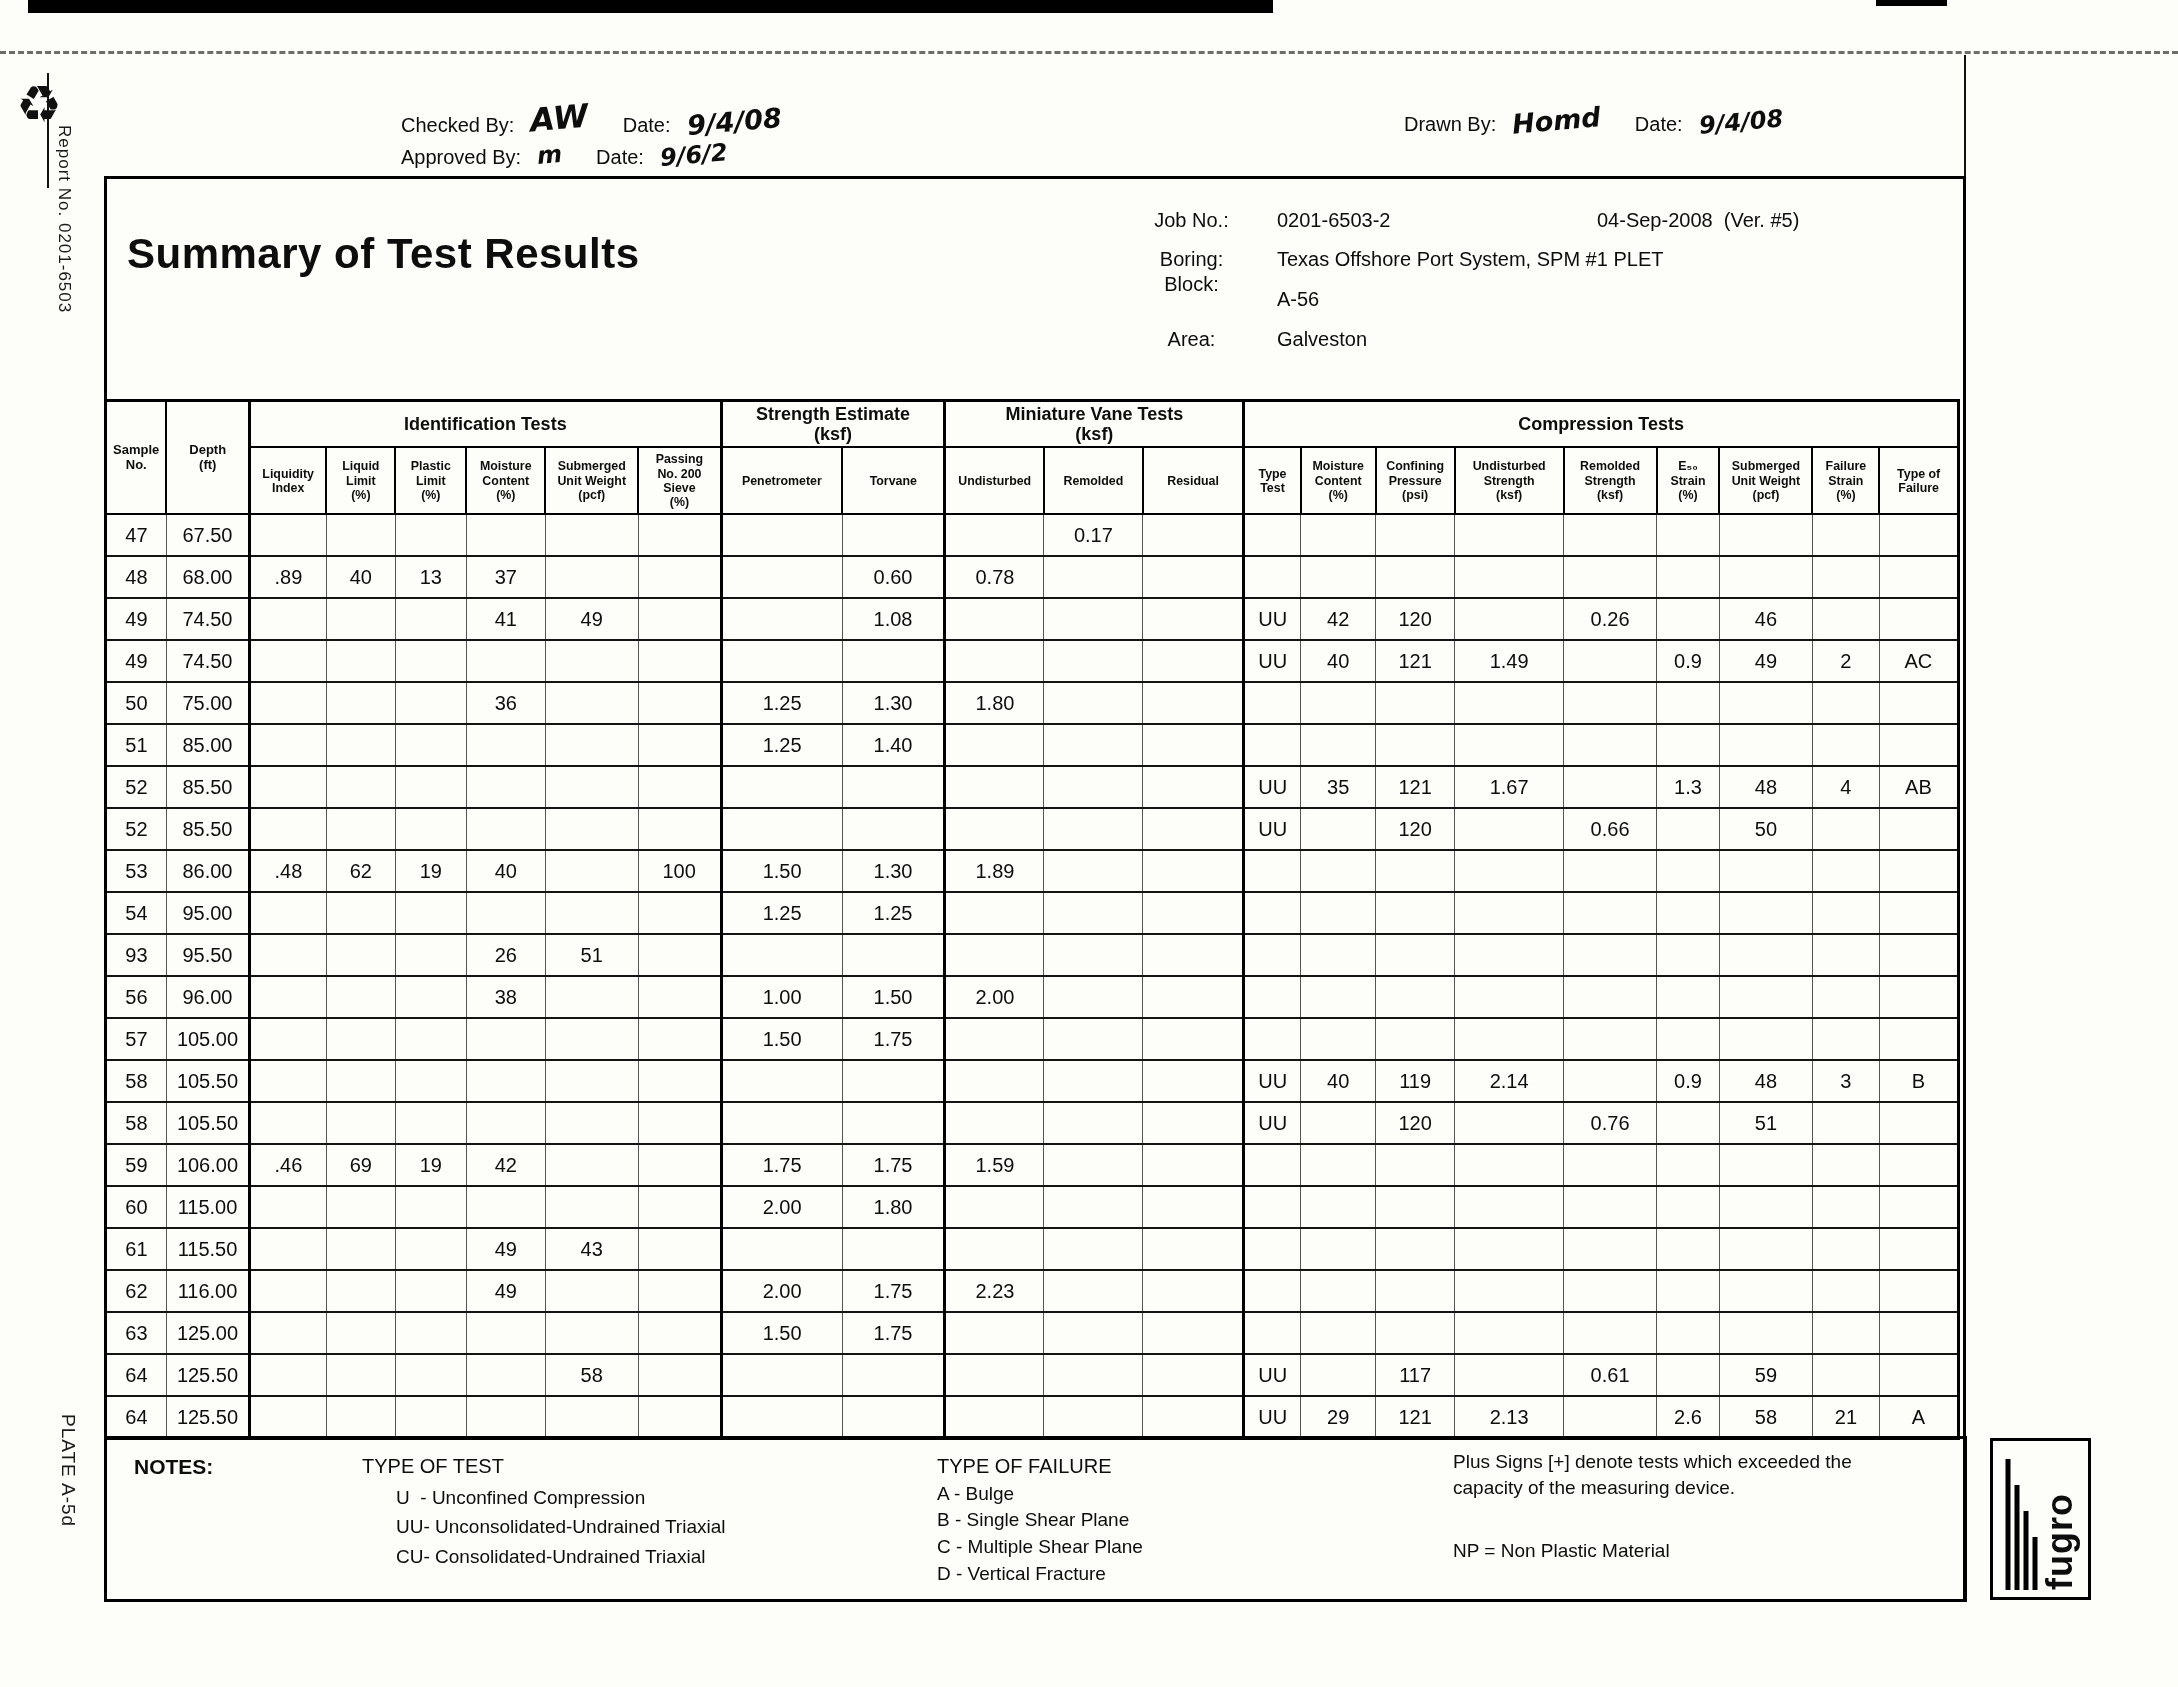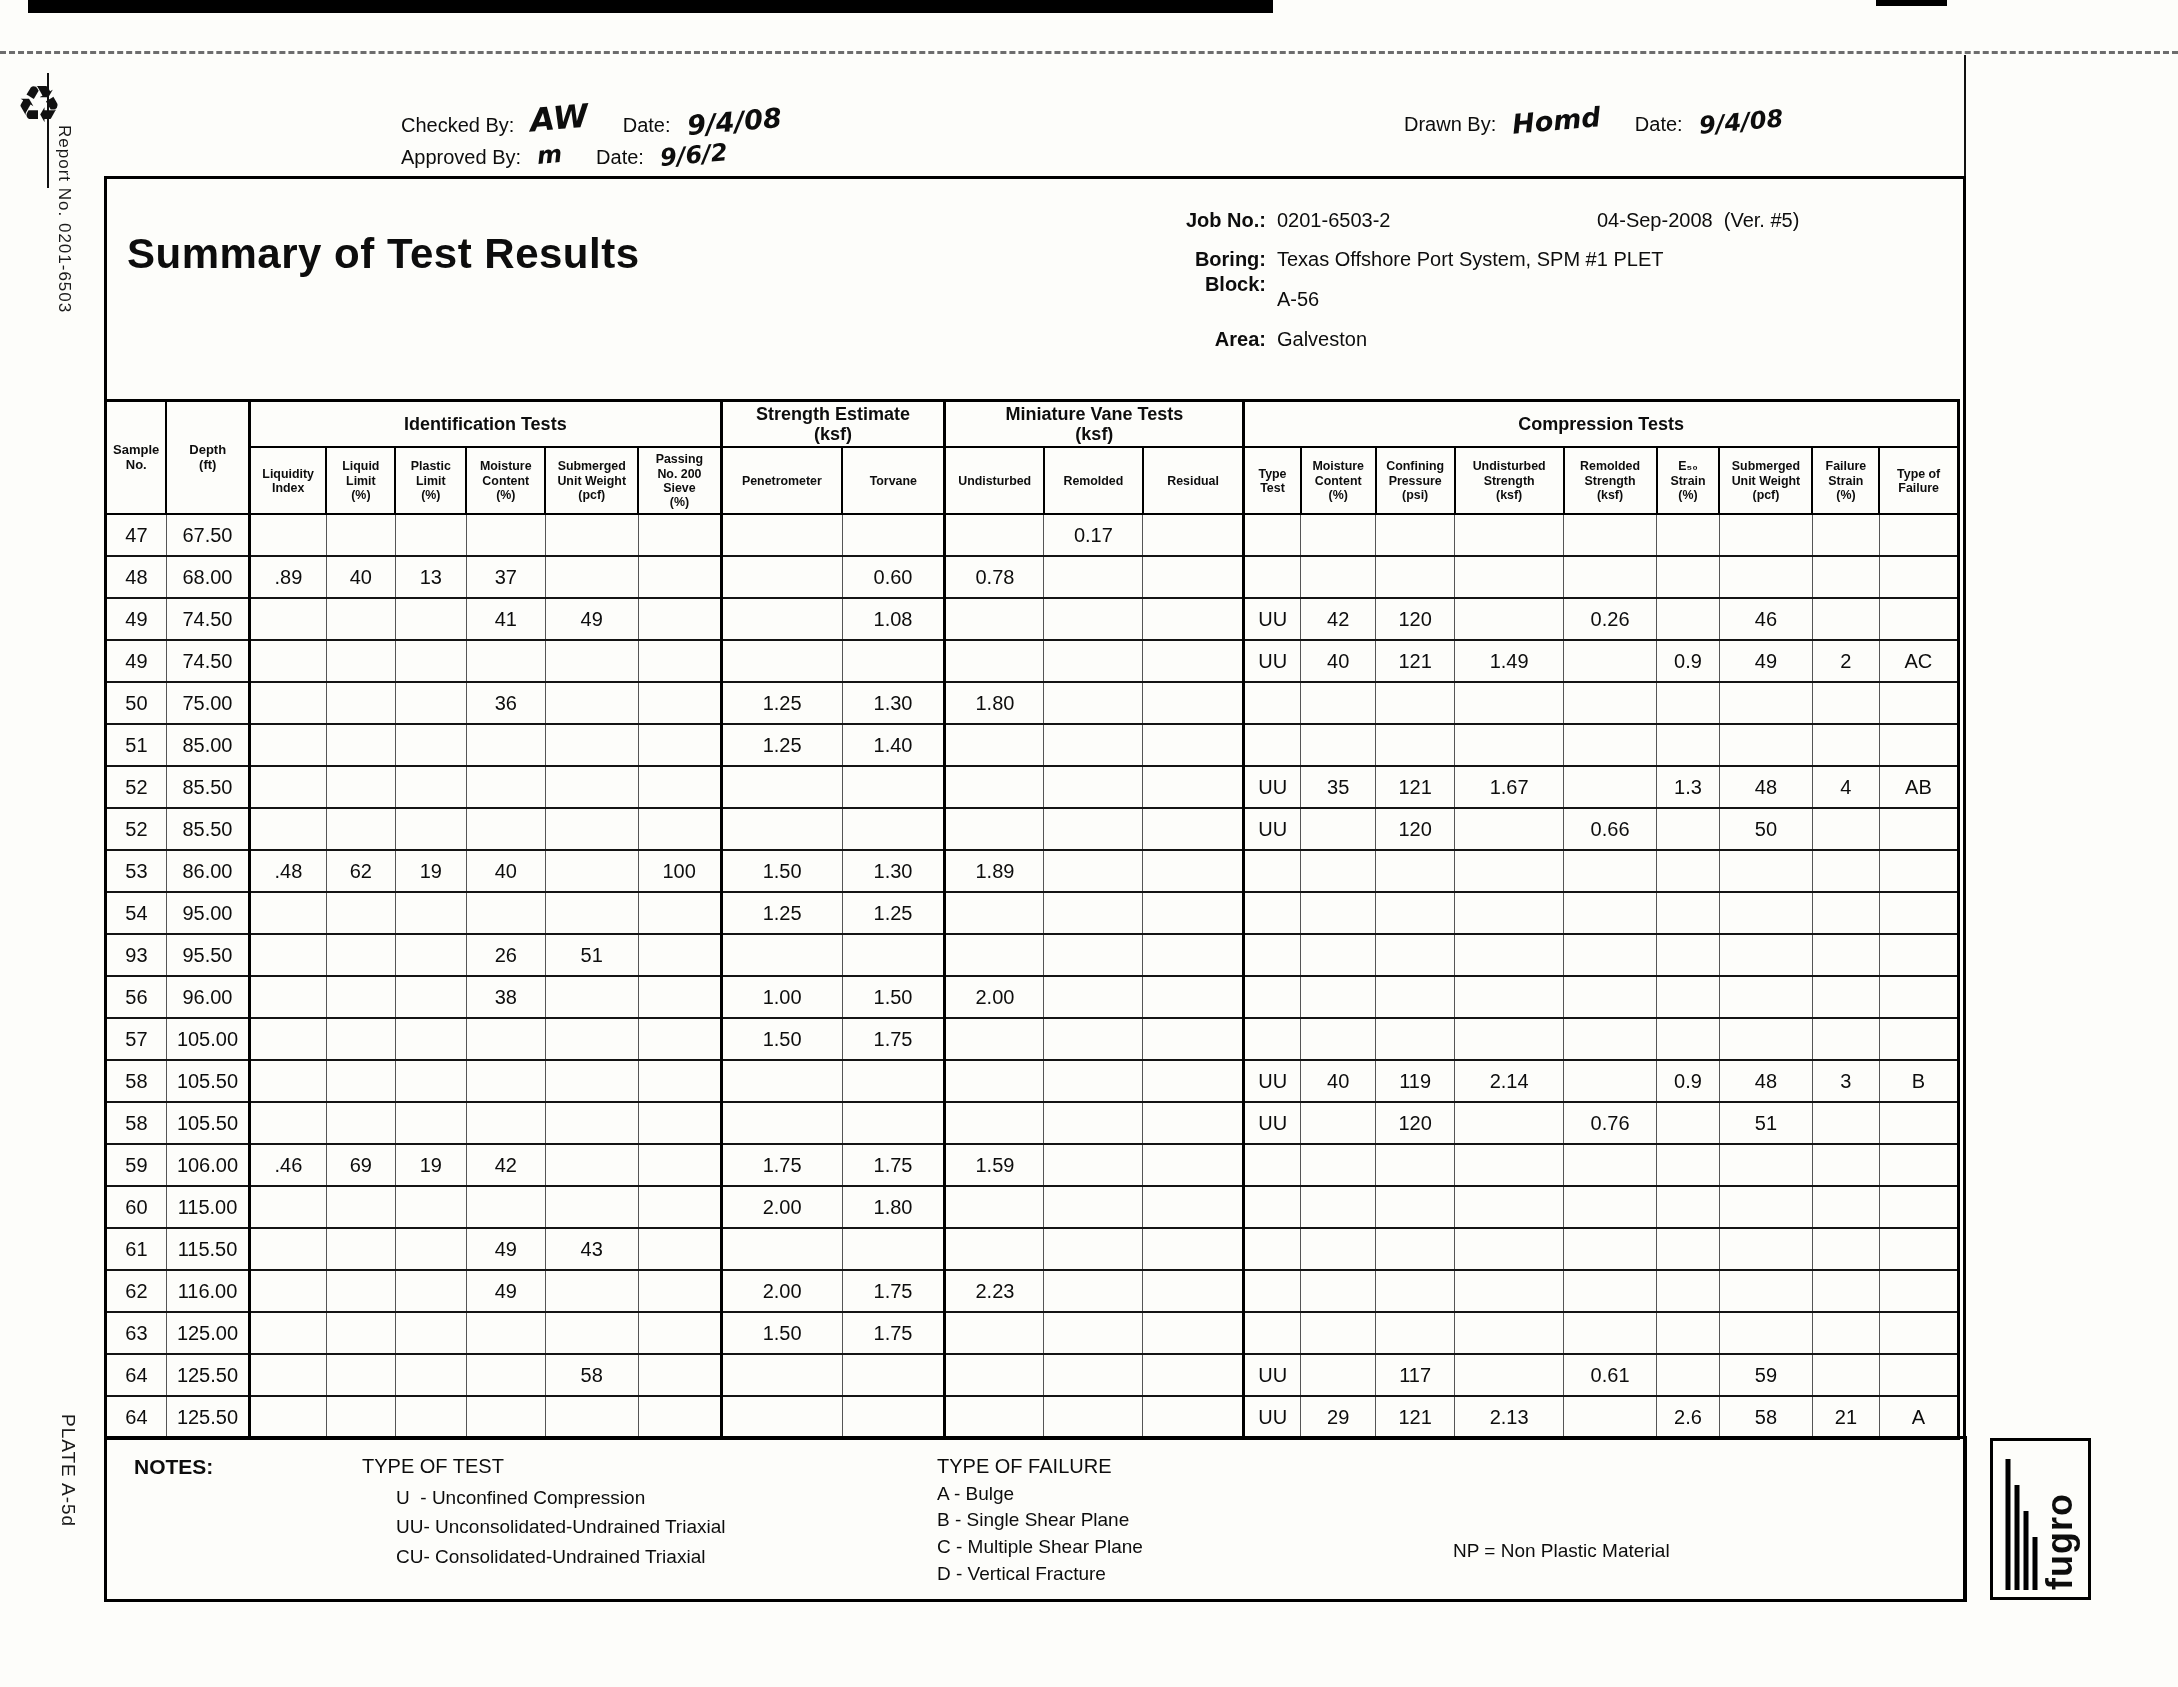--- a/index.html
+++ b/index.html
@@ -31,22 +31,22 @@
   .hand { font-family:"DejaVu Sans",sans-serif; font-style:italic; font-weight:700;
           display:inline-block; transform:rotate(-5deg); }
   .h32 { font-size:32px; } .h27 { font-size:27px; } .h24 { font-size:24px; }
 
   
   #plate { position:absolute; left:104px; top:176px; width:1862px; height:1426px;
            border:3px solid #000; }
   #title { position:absolute; left:20px; top:51px; font-size:42px; font-weight:700;
            letter-spacing:0.5px; }
 
-  .job-label { position:absolute; left:1010px; width:149px; text-align:right;
-               font-weight:700; font-size:20px; white-space:pre; }
+  .job-label { position:absolute; left:1010px; width:149px; text-align:center;
+               font-weight:400; font-size:20px; white-space:pre; }
   .job-value { position:absolute; left:1170px; font-size:20px; white-space:pre; }
   .job-date  { position:absolute; left:1490px; font-size:20px; white-space:pre; }
 
   
   #results-table { position:absolute; left:-3px; top:220px; border-collapse:collapse;
                    table-layout:fixed; border:3px solid #000; background:transparent; }
   #results-table th { border:2px solid #000; font-weight:700; text-align:center;
                       vertical-align:middle; white-space:pre-line; padding:2px; }
   th.group { font-size:18px; line-height:1.12; height:44px; }
   th.corner { font-size:13px; line-height:1.15; }
@@ -757,20 +757,21 @@
     <div class="nabs tot-item" style="top:48px">U  - Unconfined Compression</div>
     <div class="nabs tot-item" style="top:77px">UU- Unconsolidated-Undrained Triaxial</div>
     <div class="nabs tot-item" style="top:107px">CU- Consolidated-Undrained Triaxial</div>
 
     <div class="nabs" id="tof-heading">TYPE OF FAILURE</div>
     <div class="nabs tof-item" style="top:44px">A - Bulge</div>
     <div class="nabs tof-item" style="top:70px">B - Single Shear Plane</div>
     <div class="nabs tof-item" style="top:97px">C - Multiple Shear Plane</div>
     <div class="nabs tof-item" style="top:124px">D - Vertical Fracture</div>
 
+    <div class="nabs" id="plus-note">Plus Signs [+] denote tests which exceeded the capacity of the measuring device.</div>
     <div class="nabs" id="np-note">NP = Non Plastic Material</div>
   </div>
 </div>
 
 <div id="fugro-box">
   <div id="fugro-inner">
     <div class="stripe s1"></div>
     <div class="stripe s2"></div>
     <div class="stripe s3"></div>
     <div class="stripe s4"></div>

